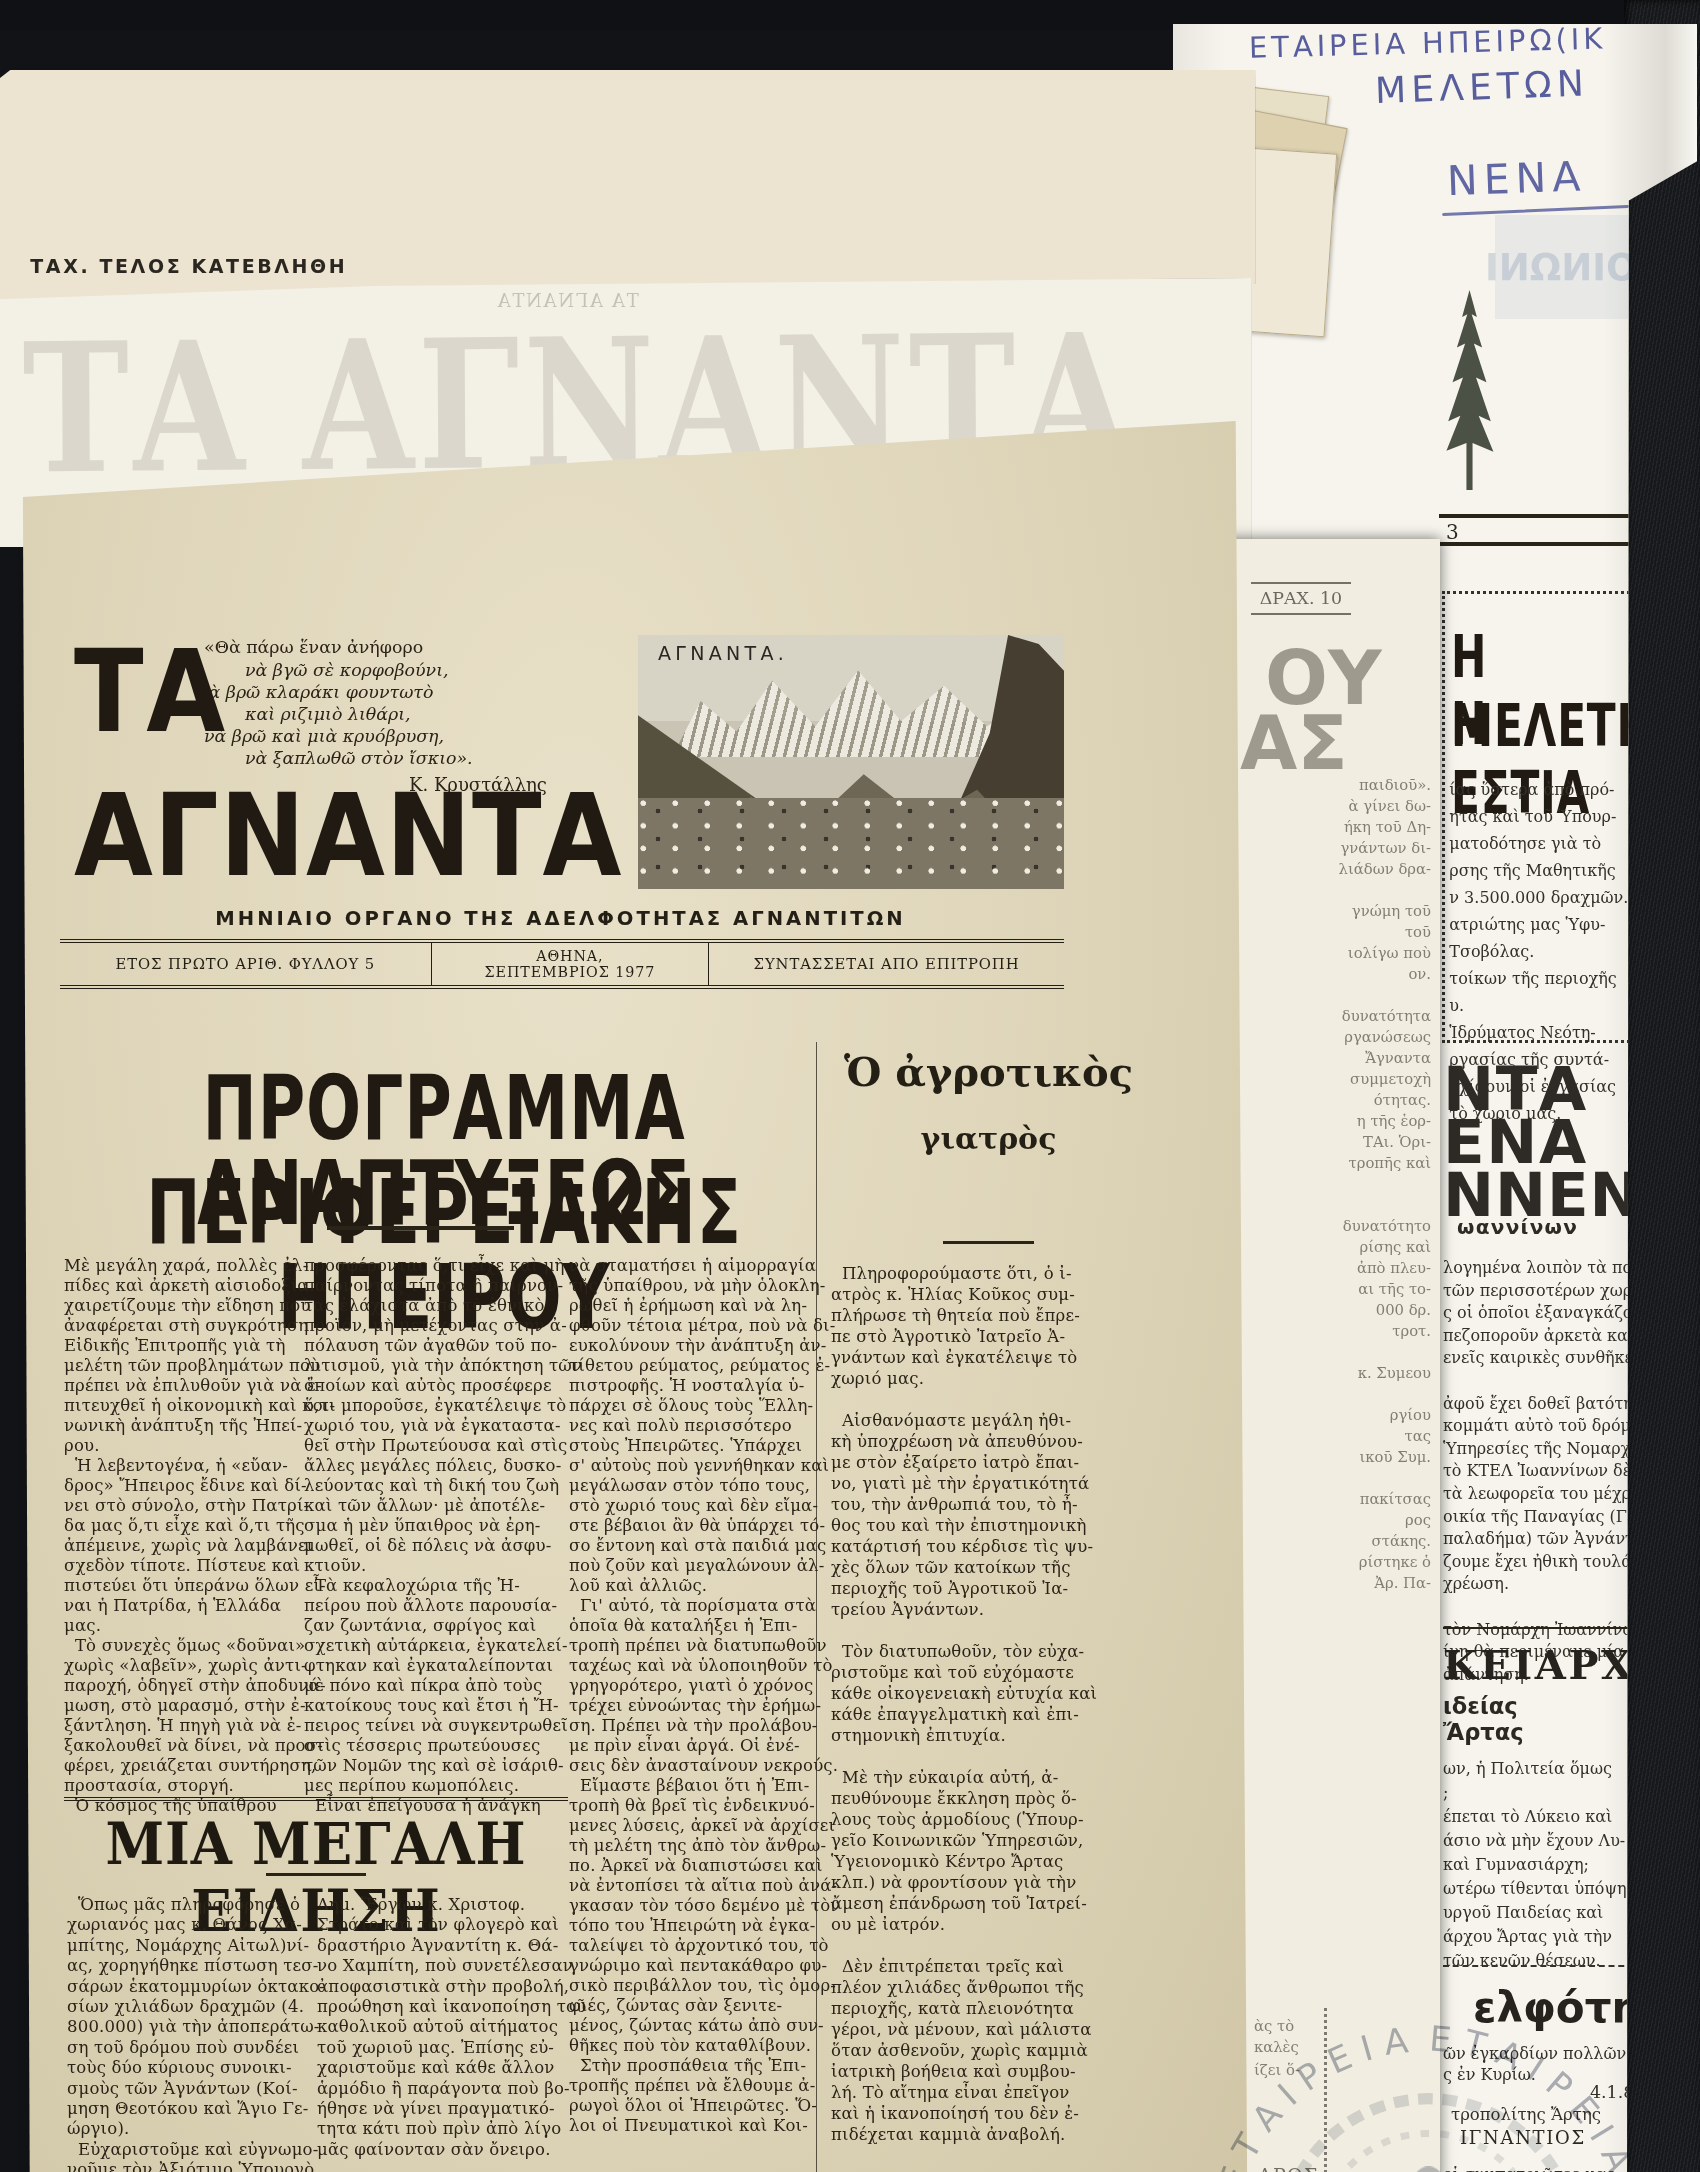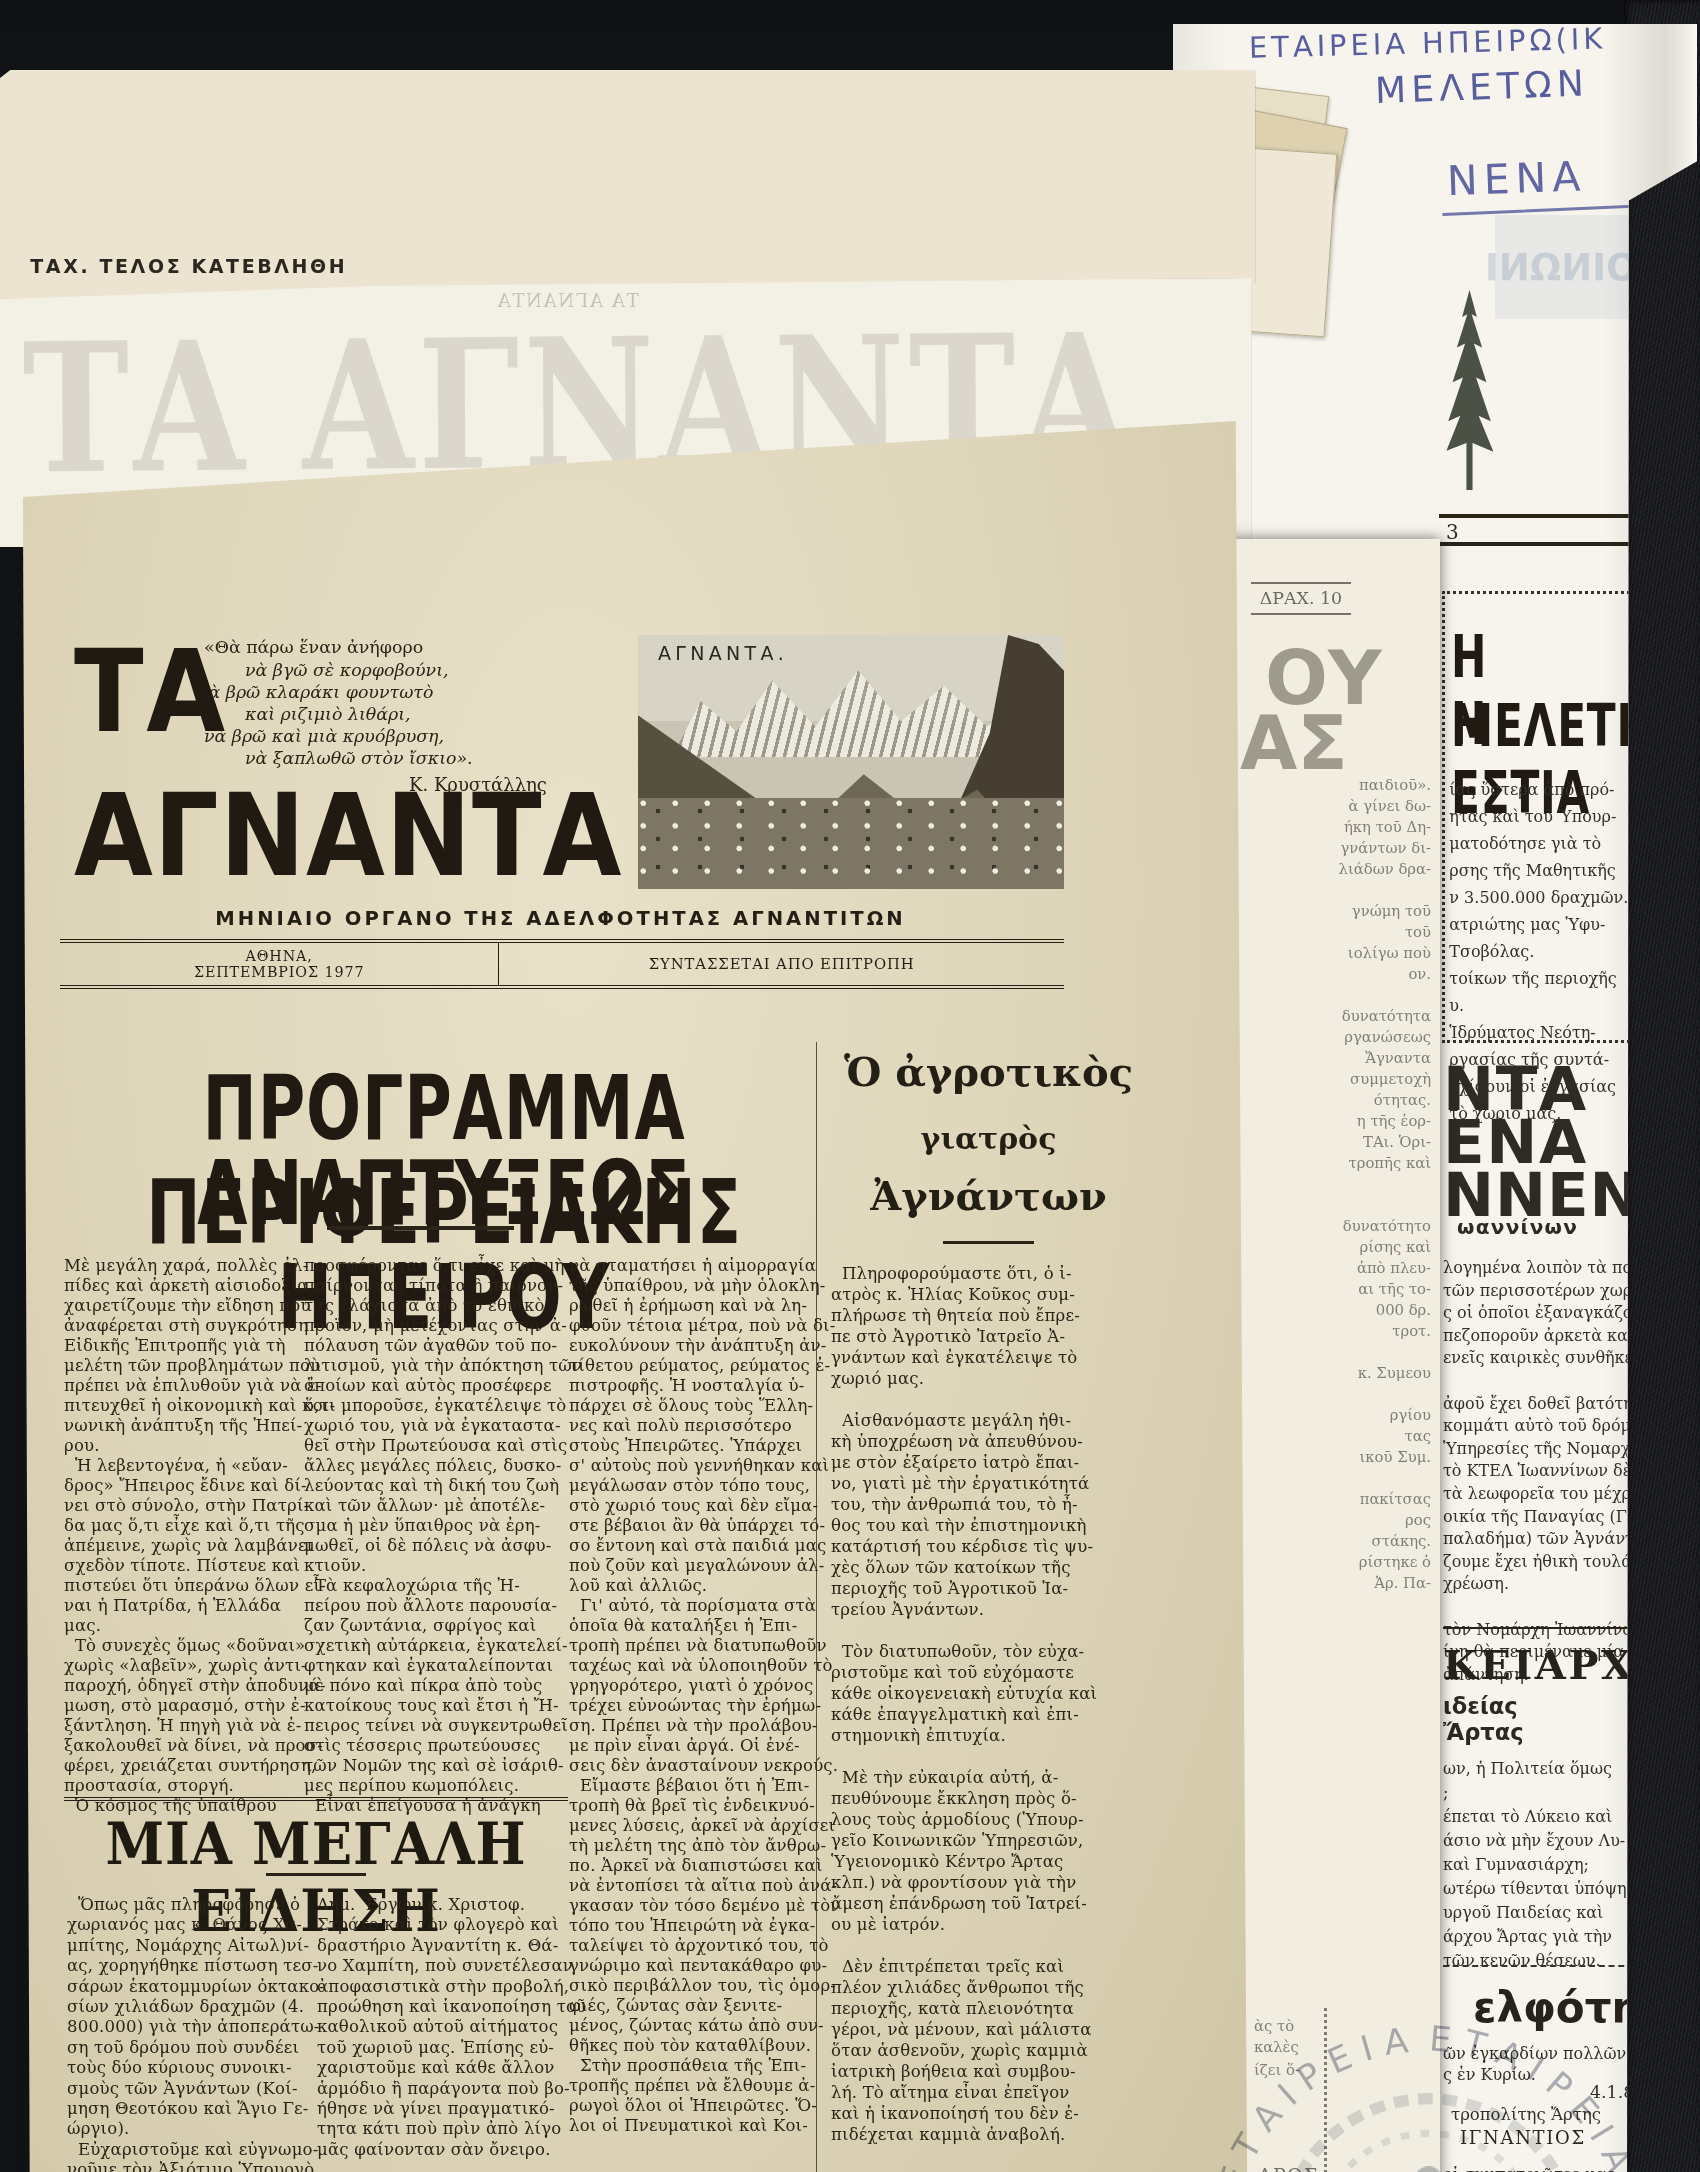--- a/index.html
+++ b/index.html
@@ -232,34 +232,34 @@
       <div class="abs" style="left:8%;top:8%;width:84%;height:40%;background:repeating-linear-gradient(104deg,rgba(238,235,226,.95) 0 7px,rgba(120,114,98,.55) 7px 10.4px);clip-path:polygon(0 100%,8% 45%,18% 75%,28% 25%,40% 70%,52% 15%,64% 65%,76% 30%,88% 70%,100% 40%,100% 100%);"></div>
       <div class="abs" style="left:-2%;top:20%;width:48%;height:66%;background:#56503f;clip-path:polygon(0 14%,100% 100%,0 100%);"></div>
       <div class="abs" style="right:-2%;top:0;width:36%;height:88%;background:#463f31;clip-path:polygon(58% 0,78% 4%,100% 20%,100% 100%,10% 100%,46% 44%);"></div>
       <div class="abs" style="left:18%;top:46%;width:70%;height:44%;background:#6e6755;clip-path:polygon(0 100%,12% 40%,30% 70%,50% 20%,70% 62%,88% 34%,100% 68%,100% 100%);"></div>
       <div class="abs" style="left:0;bottom:0;width:100%;height:36%;background-color:#7e7665;background-image:radial-gradient(circle at 5.2px 5.2px,#efece0 0 2.6px,rgba(0,0,0,0) 3px),radial-gradient(circle at 20px 13px,#39332b 0 2.2px,rgba(0,0,0,0) 2.6px);background-size:32px 22.6px,42px 28px;"></div>
       <div class="abs" style="left:20px;top:7px;font-family:'DejaVu Sans',sans-serif;font-size:19px;letter-spacing:4.3px;color:#2b2722;">ΑΓΝΑΝΤΑ.</div>
     </div>
 
     <div class="abs center" style="left:130px;top:486px;width:825px;font-family:'DejaVu Sans',sans-serif;font-weight:bold;font-size:19.6px;letter-spacing:3px;color:#241f15;">ΜΗΝΙΑΙΟ ΟΡΓΑΝΟ ΤΗΣ ΑΔΕΛΦΟΤΗΤΑΣ ΑΓΝΑΝΤΙΤΩΝ</div>
     <div class="abs" style="left:42px;top:518px;width:1004px;border-top:4.8px double #241f15;border-bottom:4.8px double #241f15;display:flex;align-items:stretch;">
+      <div style="flex:1.15;padding:12px 4.3px;text-align:center;font-size:14.8px;letter-spacing:0.9px;color:#241f15;border-right:1.3px solid #241f15;">ΕΤΟΣ ΠΡΩΤΟ ΑΡΙΘ. ΦΥΛΛΟΥ 5</div>
       <div style="flex:0.85;padding:5.2px 4.3px;text-align:center;font-size:14.3px;letter-spacing:0.9px;color:#241f15;border-right:1.3px solid #241f15;">
         <div>ΑΘΗΝΑ,</div>
         <div>ΣΕΠΤΕΜΒΡΙΟΣ 1977</div>
       </div>
       <div style="flex:1.1;padding:12px 4.3px;text-align:center;font-size:14.8px;letter-spacing:0.9px;color:#241f15;">ΣΥΝΤΑΣΣΕΤΑΙ ΑΠΟ ΕΠΙΤΡΟΠΗ</div>
     </div>
 
     <div class="headline-sans abs center" style="left:48px;top:635px;width:756px;font-size:69px;transform:scale(.94,1.3);transform-origin:center top;letter-spacing:0.9px;">ΠΡΟΓΡΑΜΜΑ ΠΕΡΙΦΕΡΕΙΑΚΗΣ</div>
     <div class="headline-sans abs center" style="left:48px;top:720px;width:756px;font-size:69px;transform:scale(.94,1.3);transform-origin:center top;letter-spacing:0.9px;">ΑΝΑΠΤΥΞΕΩΣ ΗΠΕΙΡΟΥ</div>
     <div class="dash" style="left:309px;top:805px;width:187px;"></div>
 
     <div class="abs center" style="left:809px;top:627px;width:323px;font-weight:bold;font-size:40px;color:#241f15;">Ὁ ἀγροτικὸς</div>
     <div class="abs center" style="left:809px;top:700px;width:323px;font-weight:bold;font-size:30px;color:#241f15;">γιατρὸς</div>
-    <div class="abs center" style="left:809px;top:751px;width:323px;font-weight:bold;font-size:40px;color:#241f15;">Ἀγνάντων</div>
     <div class="dash" style="left:925px;top:820px;width:91px;height:3px;"></div>
 
     <div class="abs" style="left:798px;top:621px;width:1.3px;height:1856px;background:rgba(42,36,24,.75);"></div>
 
     <div class="tan-col" style="left:46px;top:835px;width:235px;">
         <div class="ln">Μὲ μεγάλη χαρά, πολλὲς ἐλ-</div>
         <div class="ln">πίδες καὶ ἀρκετὴ αἰσιοδοξία</div>
         <div class="ln">χαιρετίζουμε τὴν εἴδηση ποὺ</div>
         <div class="ln">ἀναφέρεται στὴ συγκρότηση</div>
         <div class="ln">Εἰδικῆς Ἐπιτροπῆς γιὰ τὴ</div>

